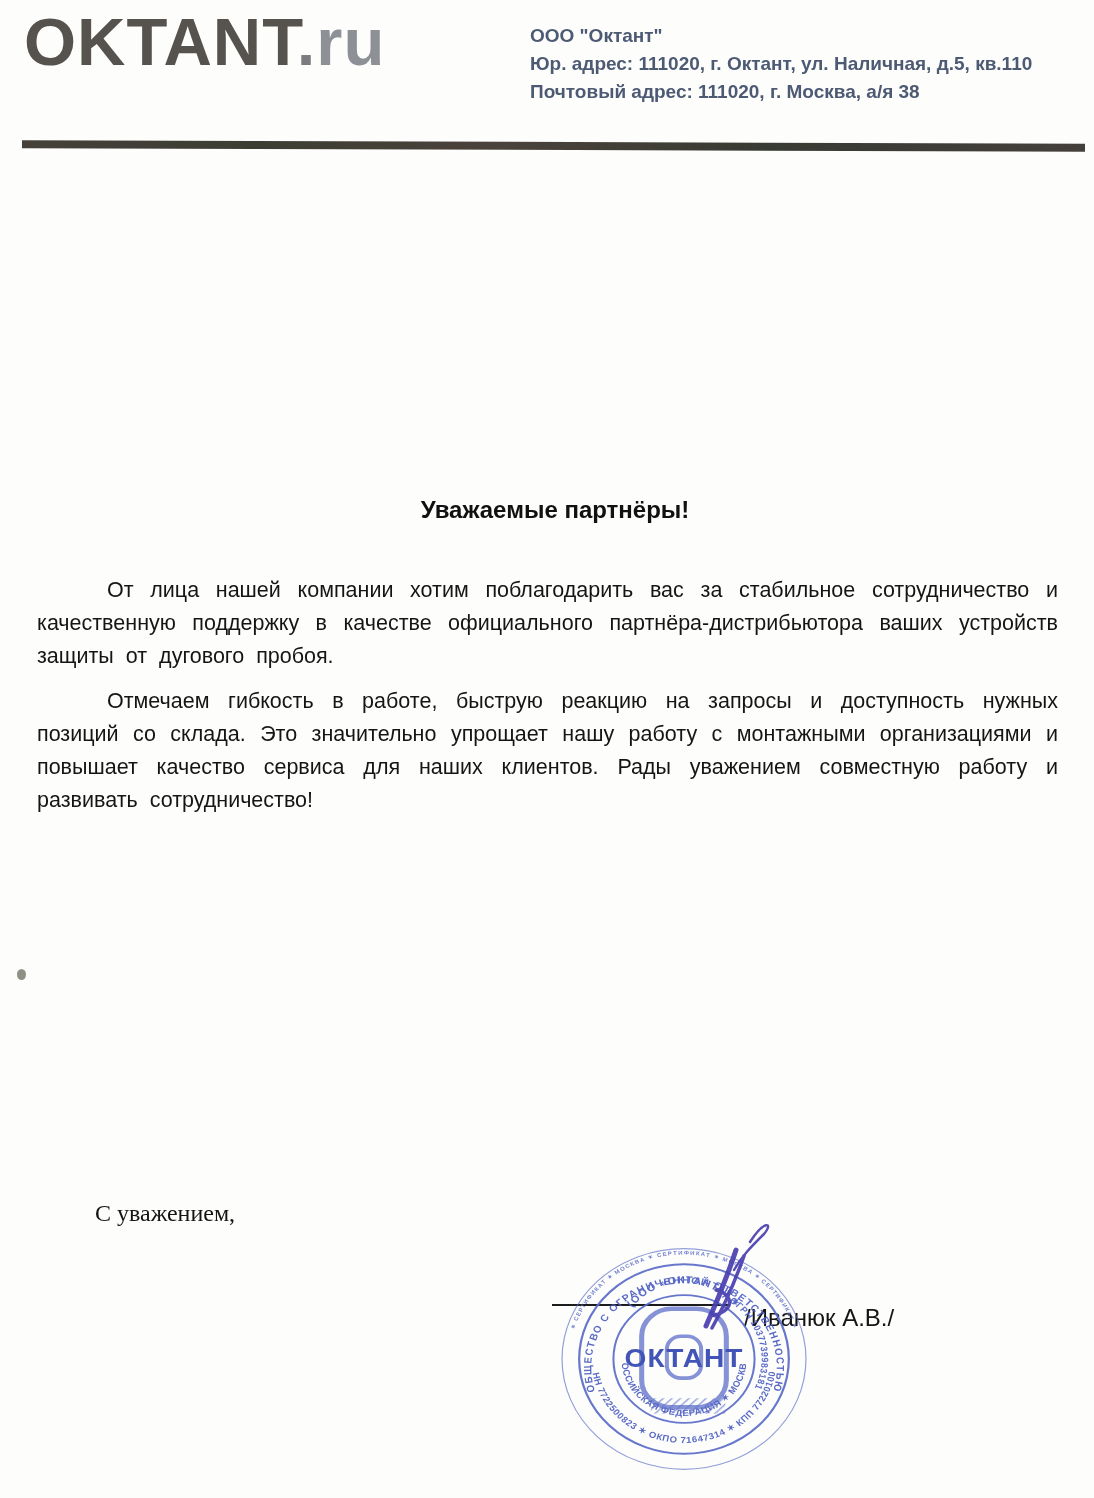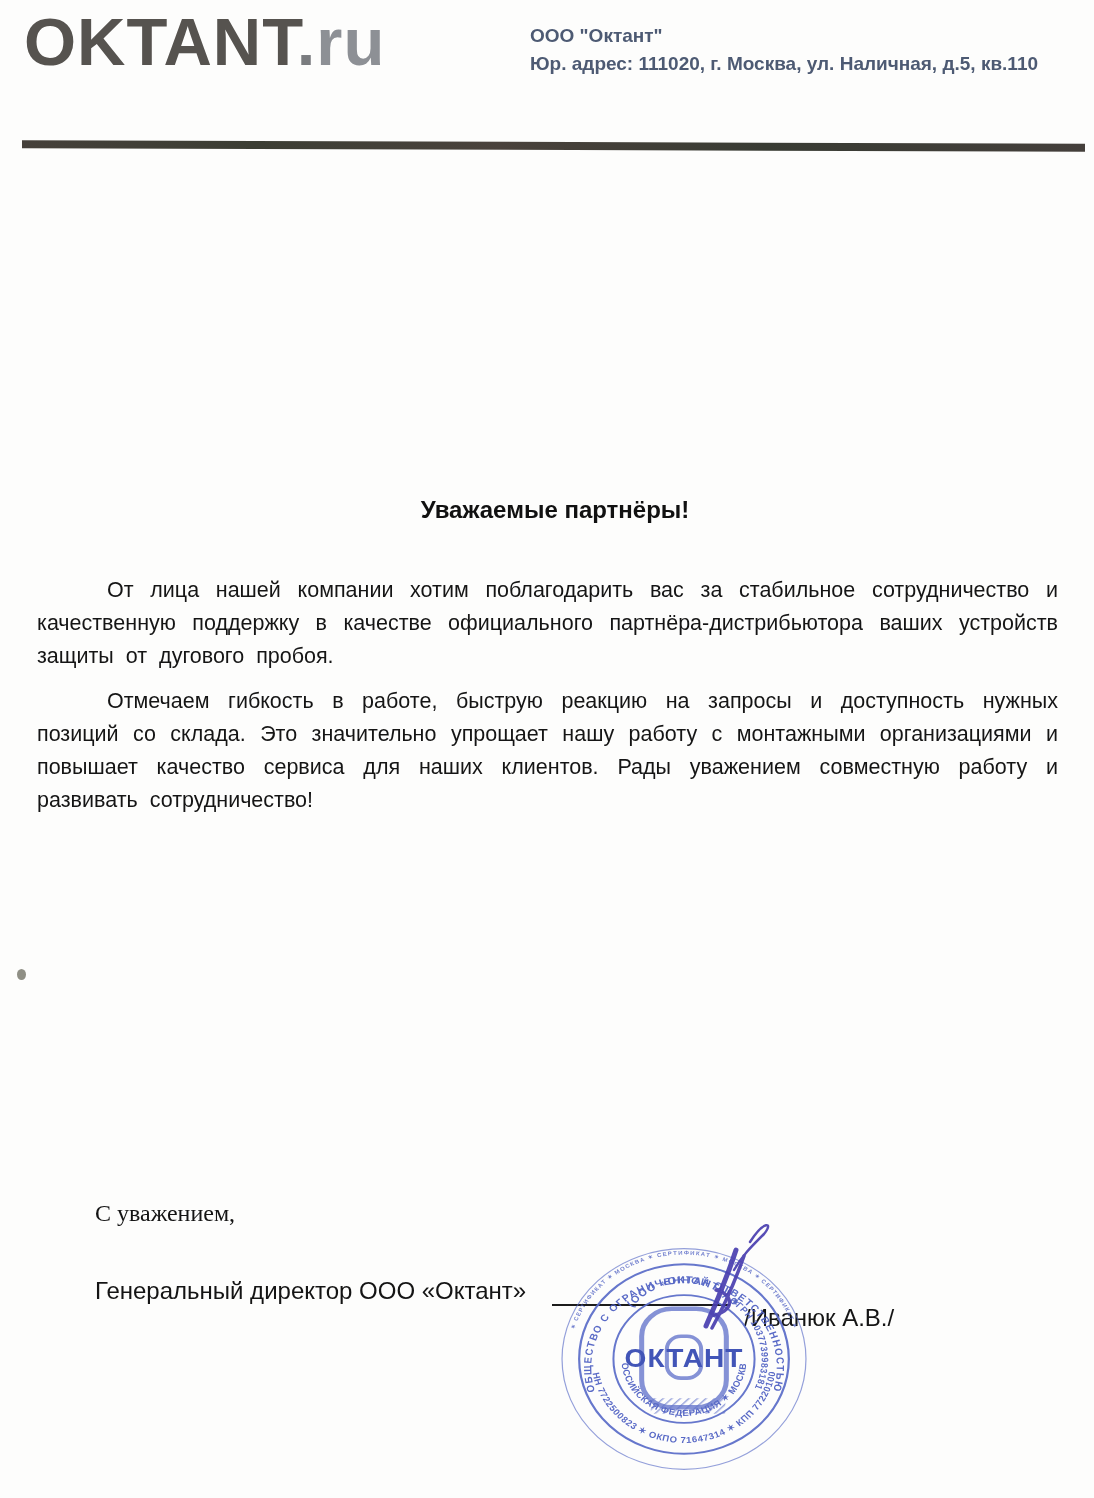--- a/index.html
+++ b/index.html
@@ -35,36 +35,36 @@
 </head>
 <body>
 
 <div class="page">
 
   <div class="logo"><span class="main">OKTANT</span><span class="dot">.</span><span class="tld">ru</span></div>
 
 
   <div class="company">
     <div>ООО "Октант"</div>
-    <div>Юр. адрес: 111020, г. Москва, ул. Наличная, д.5, кв.110</div>
+    <div>Юр. адрес: 111020, г. Октант, ул. Наличная, д.5, кв.110</div>
+    <div>Почтовый адрес: 111020, г. Москва, а/я 38</div>
   </div>
 
   <div class="divider"></div>
 
   <div class="title">Уважаемые партнёры!</div>
 
   <div class="body-text">
     <p>От лица нашей компании хотим поблагодарить вас за стабильное сотрудничество и качественную поддержку в качестве официального партнёра-дистрибьютора ваших устройств защиты от дугового пробоя.</p>
     <p>Отмечаем гибкость в работе, быструю реакцию на запросы и доступность нужных позиций со склада. Это значительно упрощает нашу работу с монтажными организациями и повышает качество сервиса для наших клиентов. Рады уважением совместную работу и развивать сотрудничество!</p>
   </div>
 
   <div class="speck"></div>
 
   <div class="closing">С уважением,</div>
-  <div class="role">Генеральный директор ООО «Октант»</div>
   <div class="sigline"></div>
   <div class="sig-name">/Иванюк А.В./</div>
 
   <svg class="stamp" viewBox="0 0 250 250" preserveAspectRatio="none">
     <defs>
       <path id="rMicro" d="M 27.8,181.1 A 113,113 0 1 1 222.2,181.1"></path>
       <path id="aTop" d="M 55.6,194.4 A 92,92 0 1 1 194.4,194.4"></path>
       <path id="aBot" d="M 34.4,141.0 A 92,92 0 0 0 215.6,141.0"></path>
       <path id="bTop" d="M 63.9,114.2 A 62,62 0 1 1 186.1,114.2"></path>
       <path id="bBot" d="M 63.2,130.4 A 62,62 0 0 0 186.8,130.4"></path>

